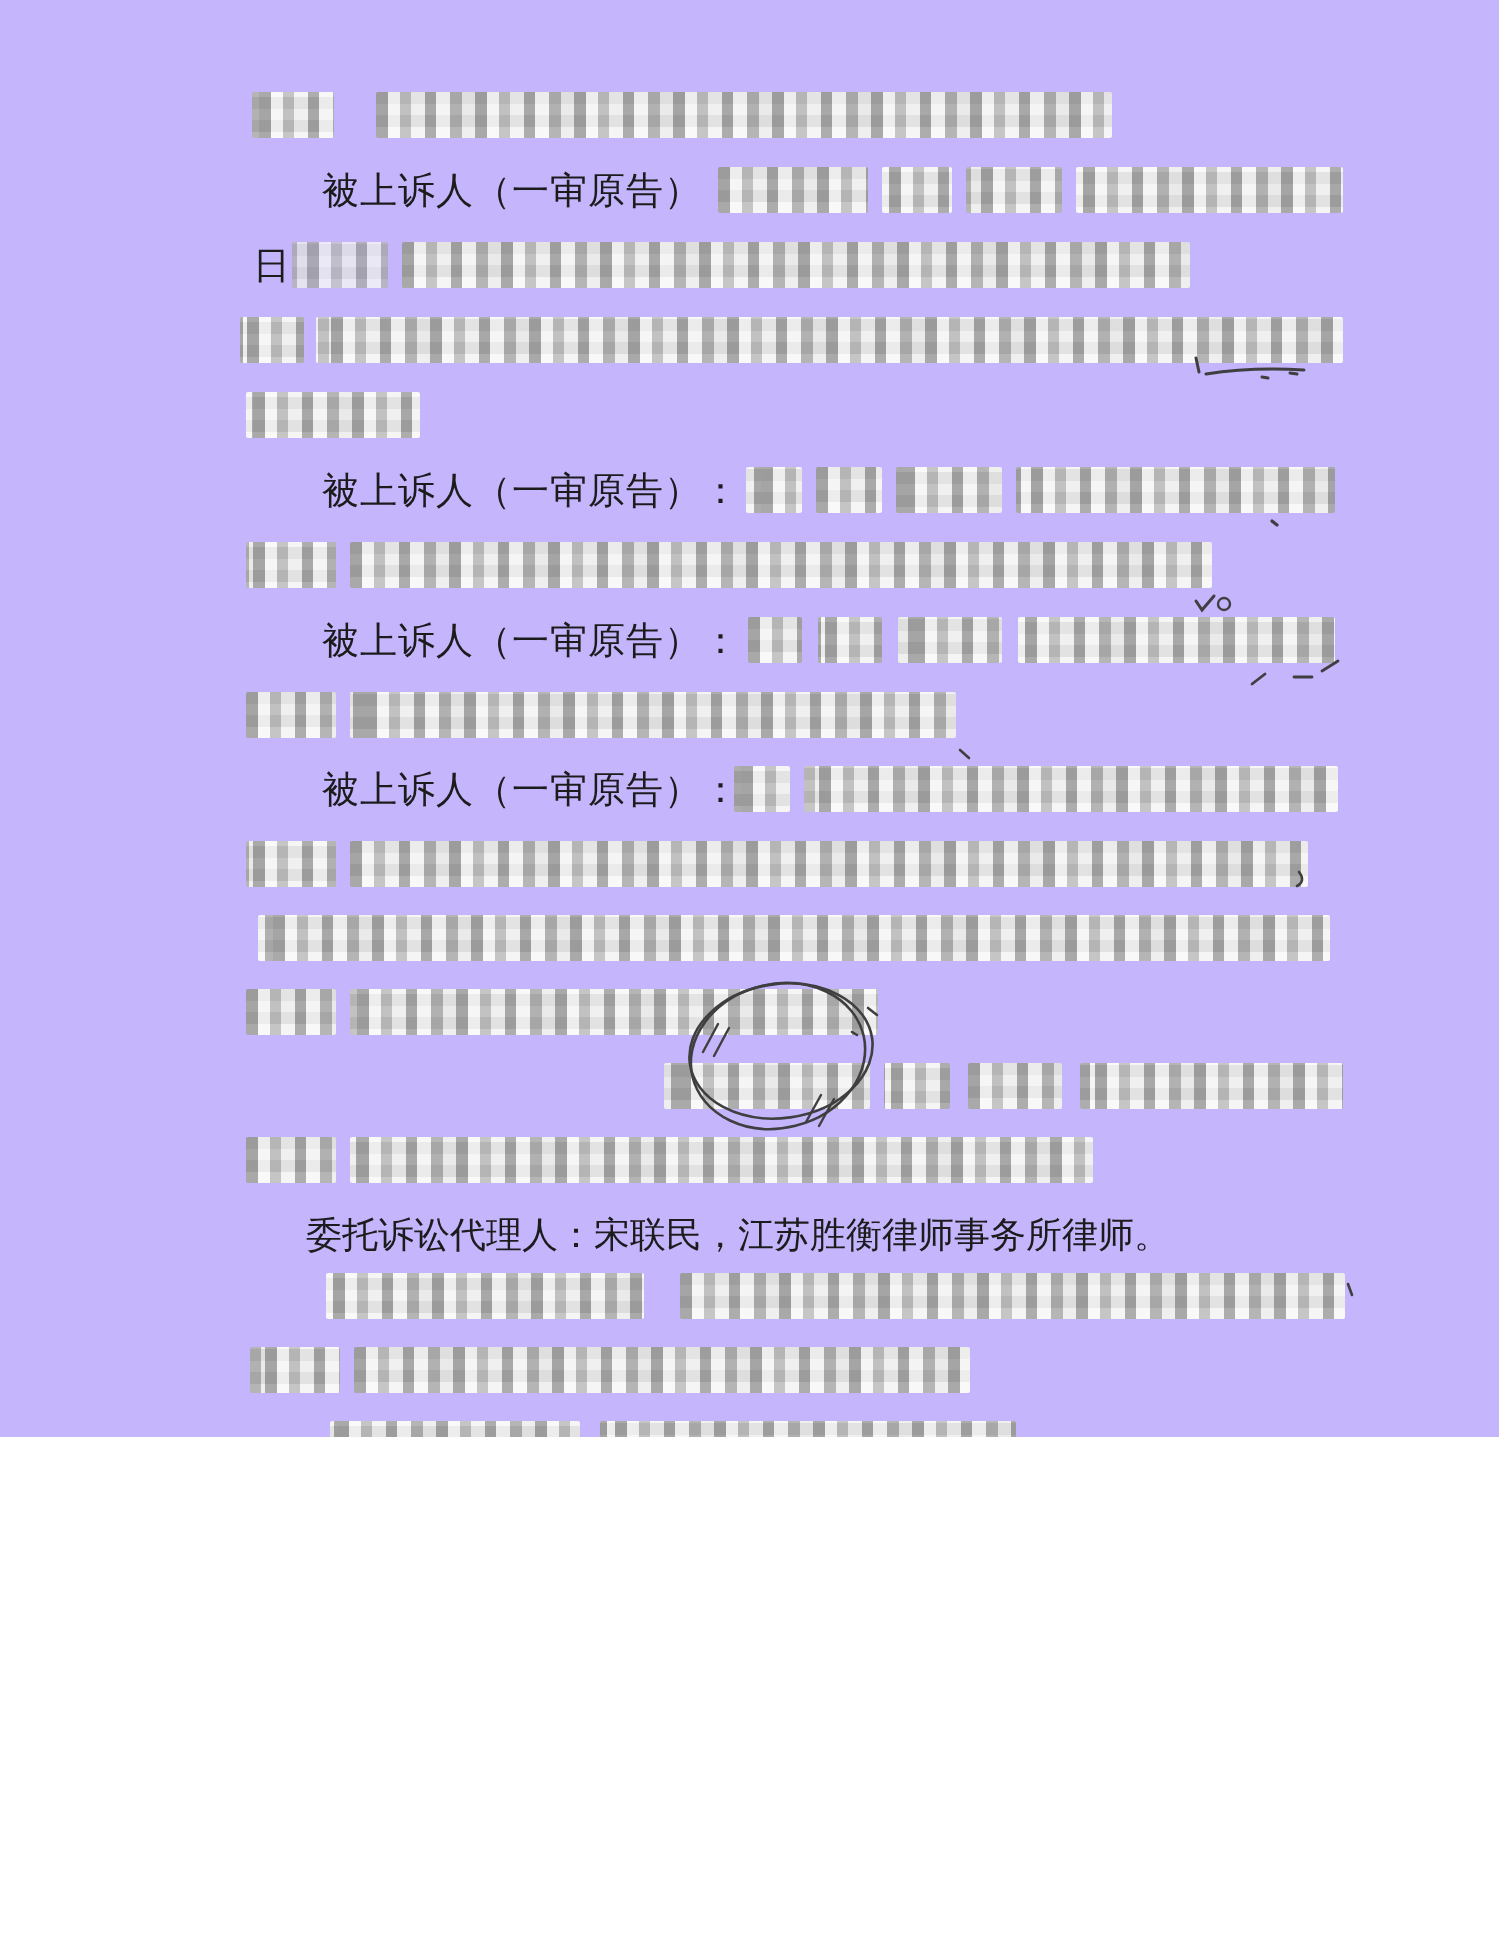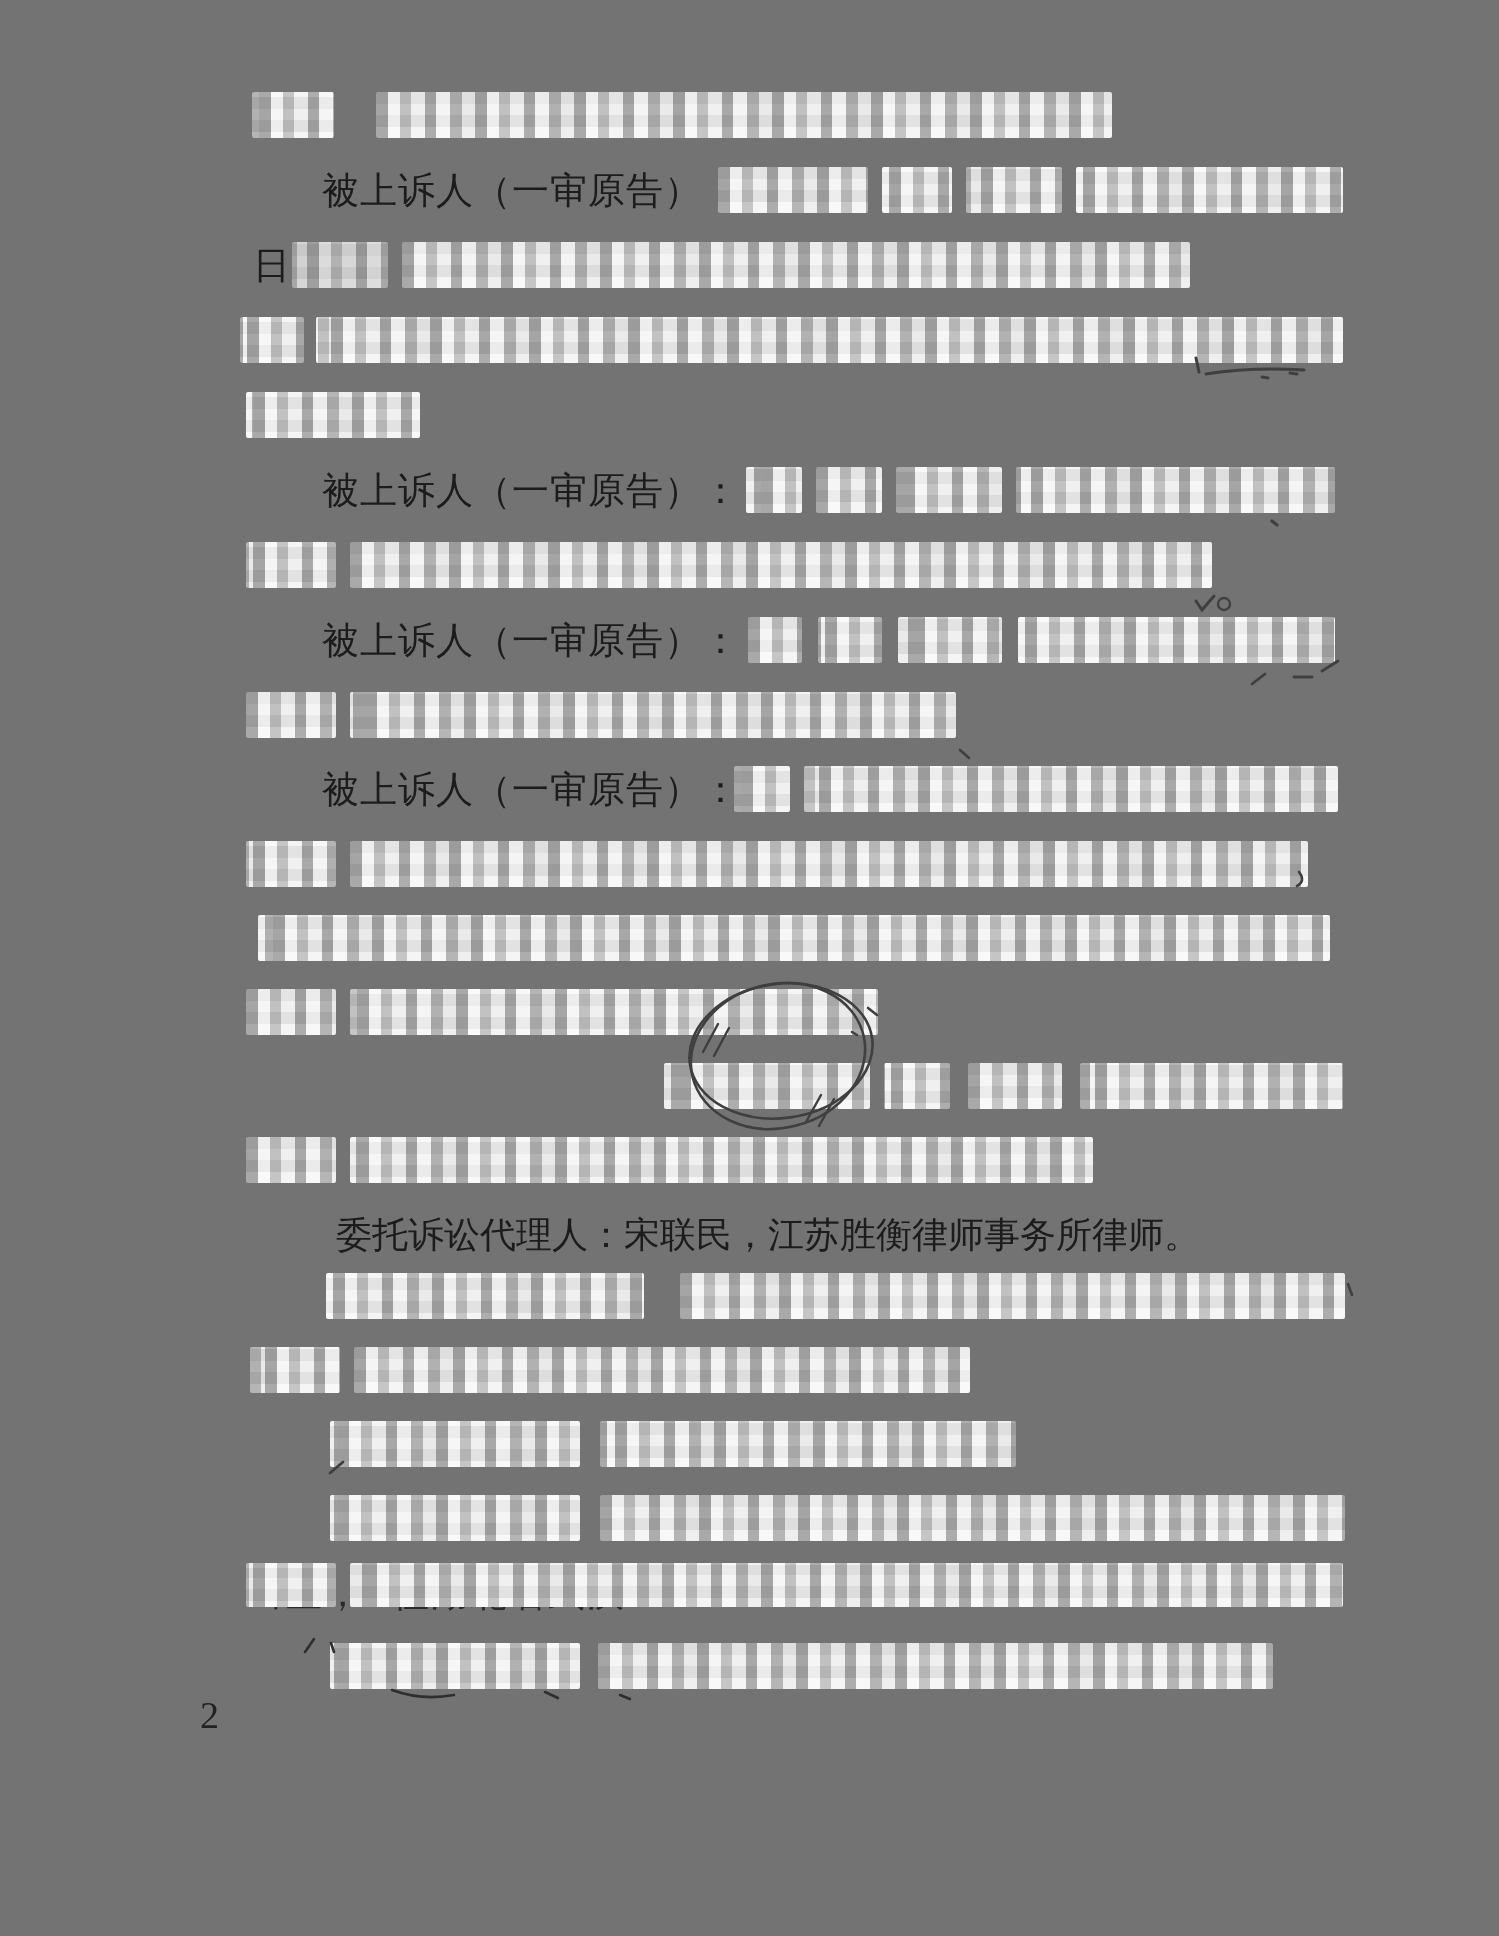--- a/index.html
+++ b/index.html
@@ -1,17 +1,17 @@
 <!DOCTYPE html>
 <html><head>
 <meta charset="utf-8">
 <style>
   html,body{margin:0;padding:0;background:#ffffff;}
   .page{
-    position:relative;width:1499px;height:1936px;background:#737373;overflow:hidden;
+    position:relative;width:1499px;height:1437px;background:#c4b5fd;overflow:hidden;
     font-family:"Liberation Serif","DejaVu Serif",serif;color:#1c1c1c;
   }
   .cjk{
     position:absolute;font-size:37px;line-height:44px;letter-spacing:1px;
     white-space:nowrap;color:#1c1c1c;z-index:2;
   }
   .cjk.small{font-size:36px;letter-spacing:0;}
   
   .redact{
     position:absolute;height:46px;z-index:3;border-radius:2px;
@@ -93,21 +93,21 @@
   <div class="redact" style="left:350px;top:989px;width:528px"></div>
 
   <div class="redact" style="left:664px;top:1063px;width:206px"></div>
   <div class="redact" style="left:884px;top:1063px;width:66px"></div>
   <div class="redact" style="left:968px;top:1063px;width:94px"></div>
   <div class="redact" style="left:1080px;top:1063px;width:263px"></div>
 
   <div class="redact" style="left:246px;top:1137px;width:90px"></div>
   <div class="redact" style="left:350px;top:1137px;width:743px"></div>
 
-  <div class="cjk small" style="left:336px;top:1213px">委托诉讼代理人：宋联民，江苏胜衡律师事务所律师。</div>
+  <div class="cjk small" style="left:306px;top:1213px">委托诉讼代理人：宋联民，江苏胜衡律师事务所律师。</div>
 
   <div class="redact" style="left:326px;top:1273px;width:318px"></div>
   <div class="redact" style="left:680px;top:1273px;width:665px"></div>
 
   <div class="redact" style="left:250px;top:1347px;width:90px"></div>
   <div class="redact" style="left:354px;top:1347px;width:616px"></div>
 
   <div class="redact" style="left:330px;top:1421px;width:250px"></div>
   <div class="redact" style="left:600px;top:1421px;width:416px"></div>
 

